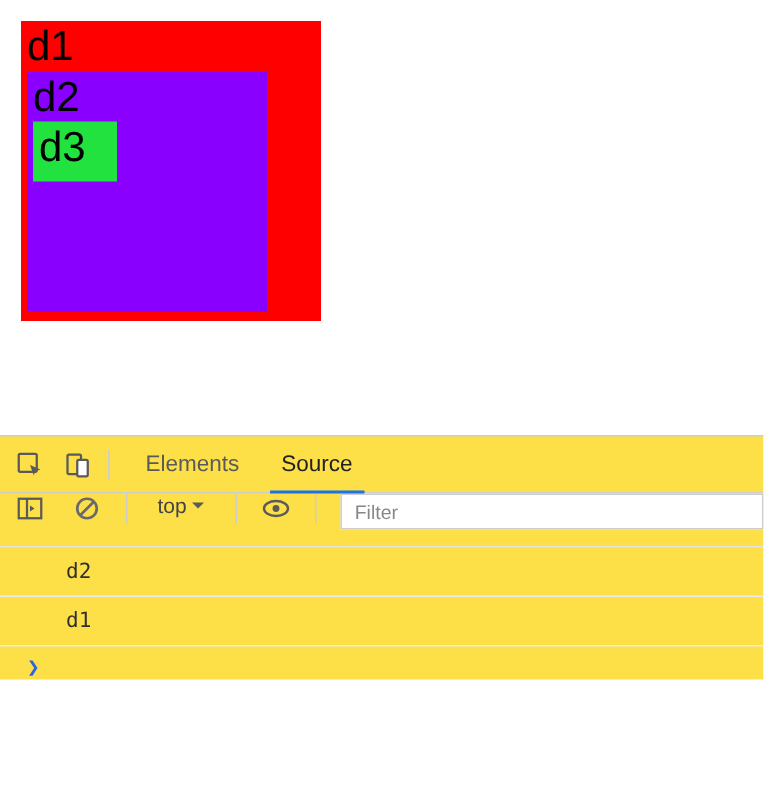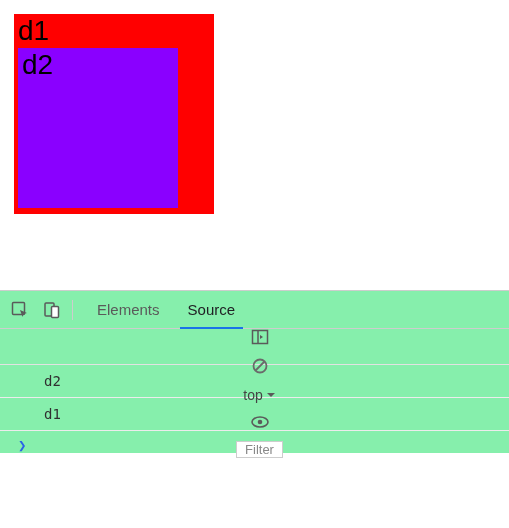--- a/index.html
+++ b/index.html
@@ -42,21 +42,21 @@
     height: 40px;
     font-size: 28px;
     line-height: 1.2;
     padding-left: 4px;
     color: #000;
   }
 
   
   .devtools {
     border-top: 1px solid #cdcdcd;
-    background: #86efac;
+    background: #fde047;
     font-family: "Segoe UI", "Helvetica Neue", Arial, sans-serif;
     width: 100%;
   }
   .dt-tabs {
     display: flex;
     align-items: center;
     height: 38px;
     border-bottom: 1px solid #cdcdcd;
     padding-left: 10px;
     gap: 0;
@@ -93,26 +93,25 @@
     position: absolute;
     left: 6px;
     right: 6px;
     bottom: -1px;
     height: 2px;
     background: #1a73e8;
   }
 
   .dt-toolbar {
     display: flex;
-    align-items: center;
+    align-items: flex-start;
     height: 36px;
     border-bottom: 1px solid #e2e2e2;
     padding-left: 10px;
     gap: 6px;
-    flex-direction: column;
   }
   .dt-toolbar .dt-context {
     font-size: 14px;
     color: #444;
     display: flex;
     align-items: center;
     gap: 3px;
     padding: 0 4px;
   }
   .dt-filter {
@@ -148,20 +147,23 @@
   svg { display: block; }
 </style>
 </head>
 <body>
 
 <div class="viewport">
   <div class="box-d1">
     <span>d1</span>
     <div class="box-d2">
       <span>d2</span>
+      <div class="box-d3">
+        <span>d3</span>
+      </div>
     </div>
   </div>
 </div>
 
 <div class="devtools">
 
   <div class="dt-tabs">
     <span class="dt-icon">
       <svg width="18" height="18" viewBox="0 0 18 18" fill="none" stroke="#5a5a5a" stroke-width="1.5">
         <rect x="1.5" y="1.5" width="12" height="12" rx="1"></rect>

